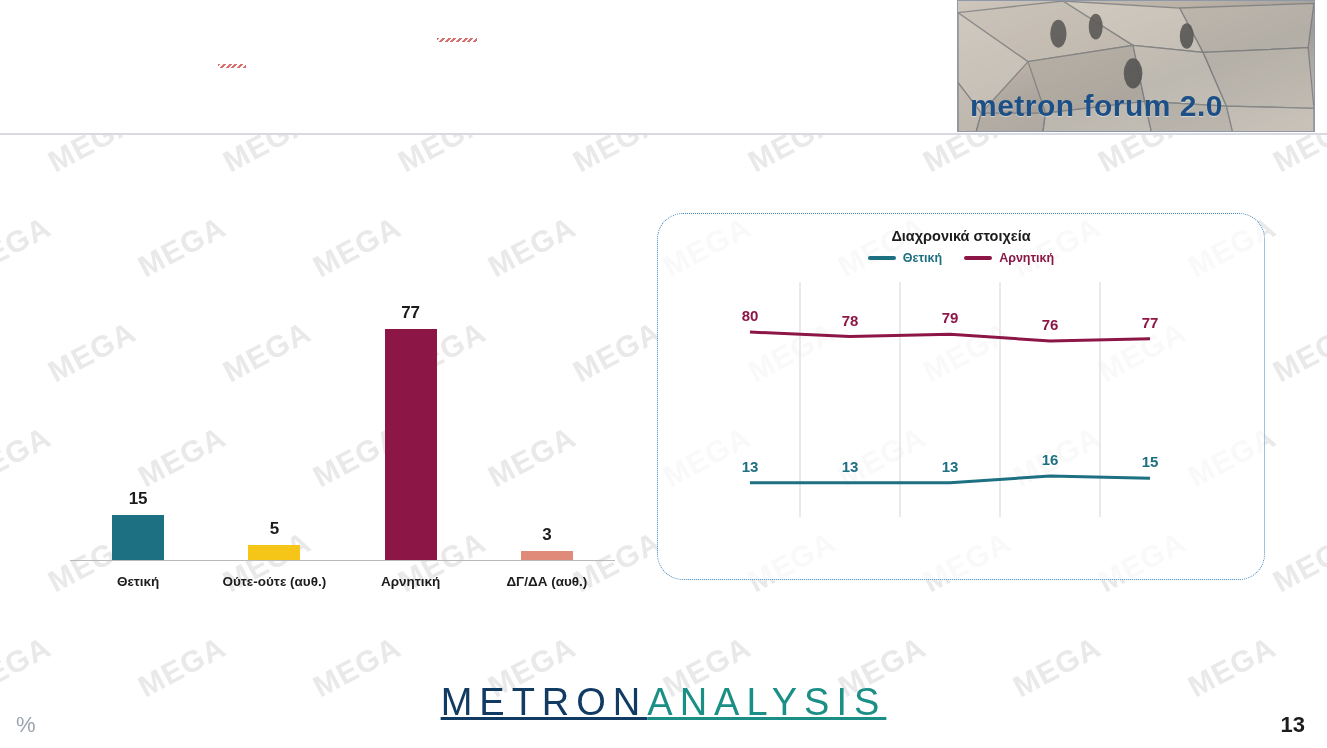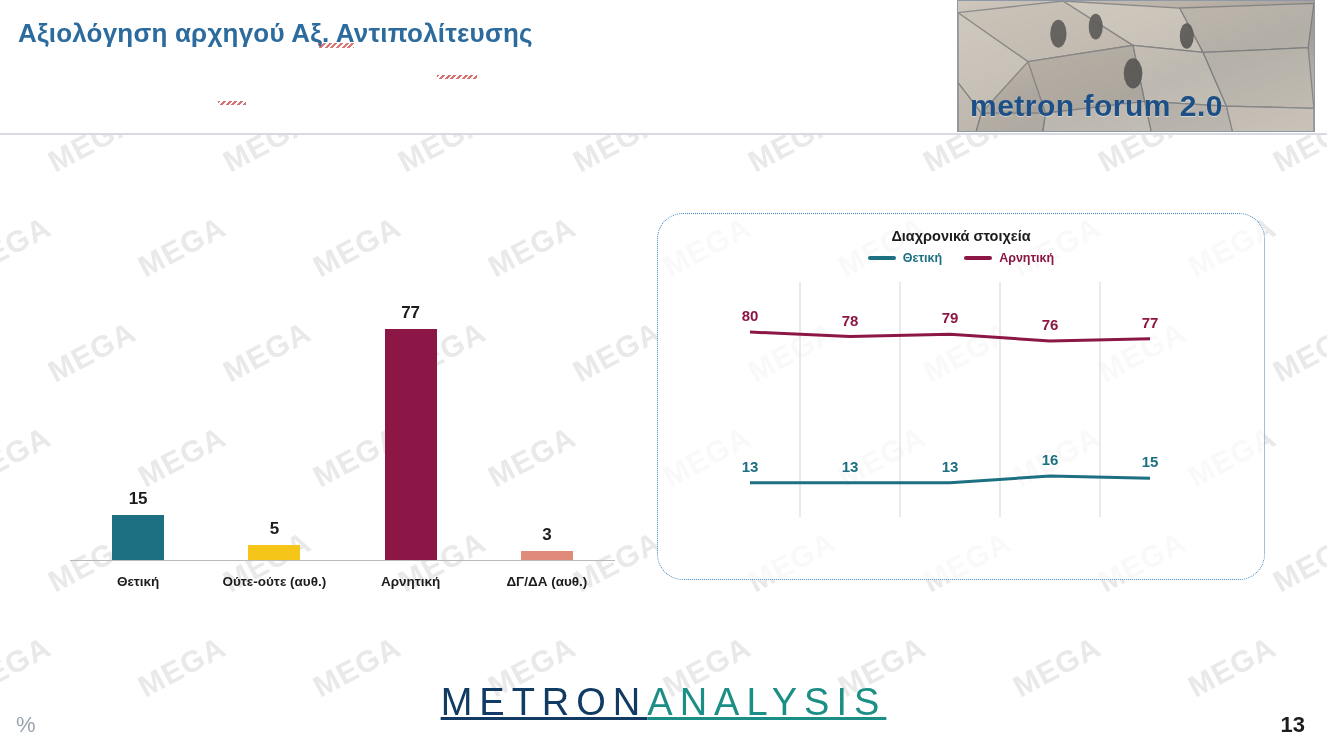--- a/index.html
+++ b/index.html
@@ -279,24 +279,20 @@
     <div class="wm" style="left: 310px; top: 650px;">MEGA</div>
     <div class="wm" style="left: 485px; top: 650px;">MEGA</div>
     <div class="wm" style="left: 660px; top: 650px;">MEGA</div>
     <div class="wm" style="left: 835px; top: 650px;">MEGA</div>
     <div class="wm" style="left: 1010px; top: 650px;">MEGA</div>
     <div class="wm" style="left: 1185px; top: 650px;">MEGA</div>
   </div>
 
 <div class="header">
   <div class="header-text">
-    <div class="title">
-      <span>Αξιολόγηση αρχηγού Αξ. Αντιπολίτευσης</span>
-      <span class="sq-underline"></span>
-    </div>
     <p class="subtitle">
       <br>
       <span class="sq1"></span>
       <span class="sq2"></span>
     </p>
   </div>
 
   <div class="logo-box">
     <svg class="geo" viewBox="0 0 305 132" preserveAspectRatio="none">
       <g stroke="#6c6f74" stroke-width="1.1" fill="none" opacity="0.85">

